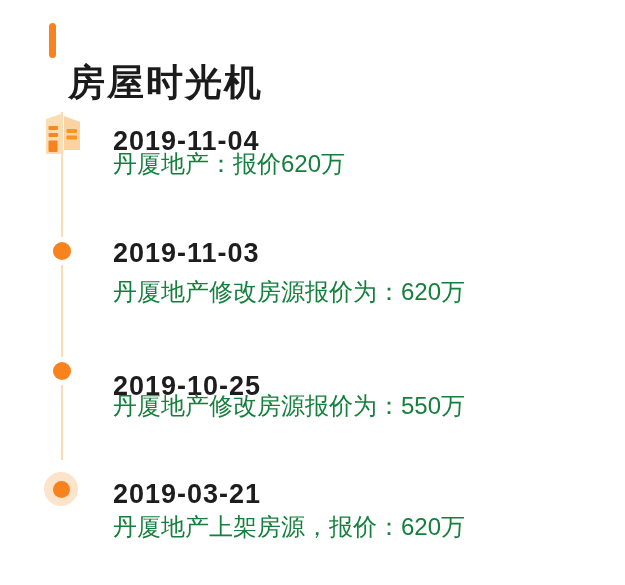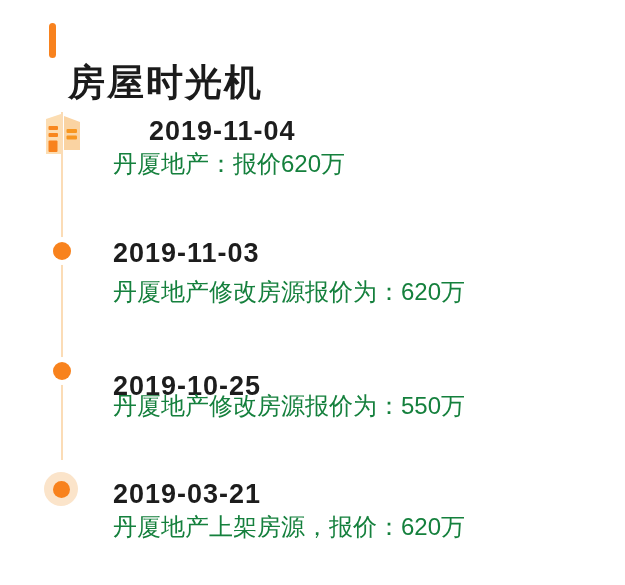--- a/index.html
+++ b/index.html
@@ -60,21 +60,21 @@
   .entry-date {
     position: absolute; left: 113px;
     font-size: 27px; font-weight: 700; color: #1d1d1d;
     letter-spacing: 1px; line-height: 30px; white-space: nowrap;
   }
   .entry-desc {
     position: absolute; left: 113px;
     font-size: 24px; font-weight: 400; color: #15803d;
     line-height: 28px; white-space: nowrap;
   }
-  .date-1 { top: 116px; margin-left: 36px; } .desc-1 { top: 150px; }
+  .date-1 { top: 126px; } .desc-1 { top: 150px; }
   .date-2 { top: 238px; } .desc-2 { top: 272px; margin-top: 6px; }
   .date-3 { top: 371px; } .desc-3 { top: 392px; }
   .date-4 { top: 479px; } .desc-4 { top: 513px; }
 </style>
 </head>
 <body>
 
 <div class="stage">
 
   <div class="header-accent-bar"></div>

